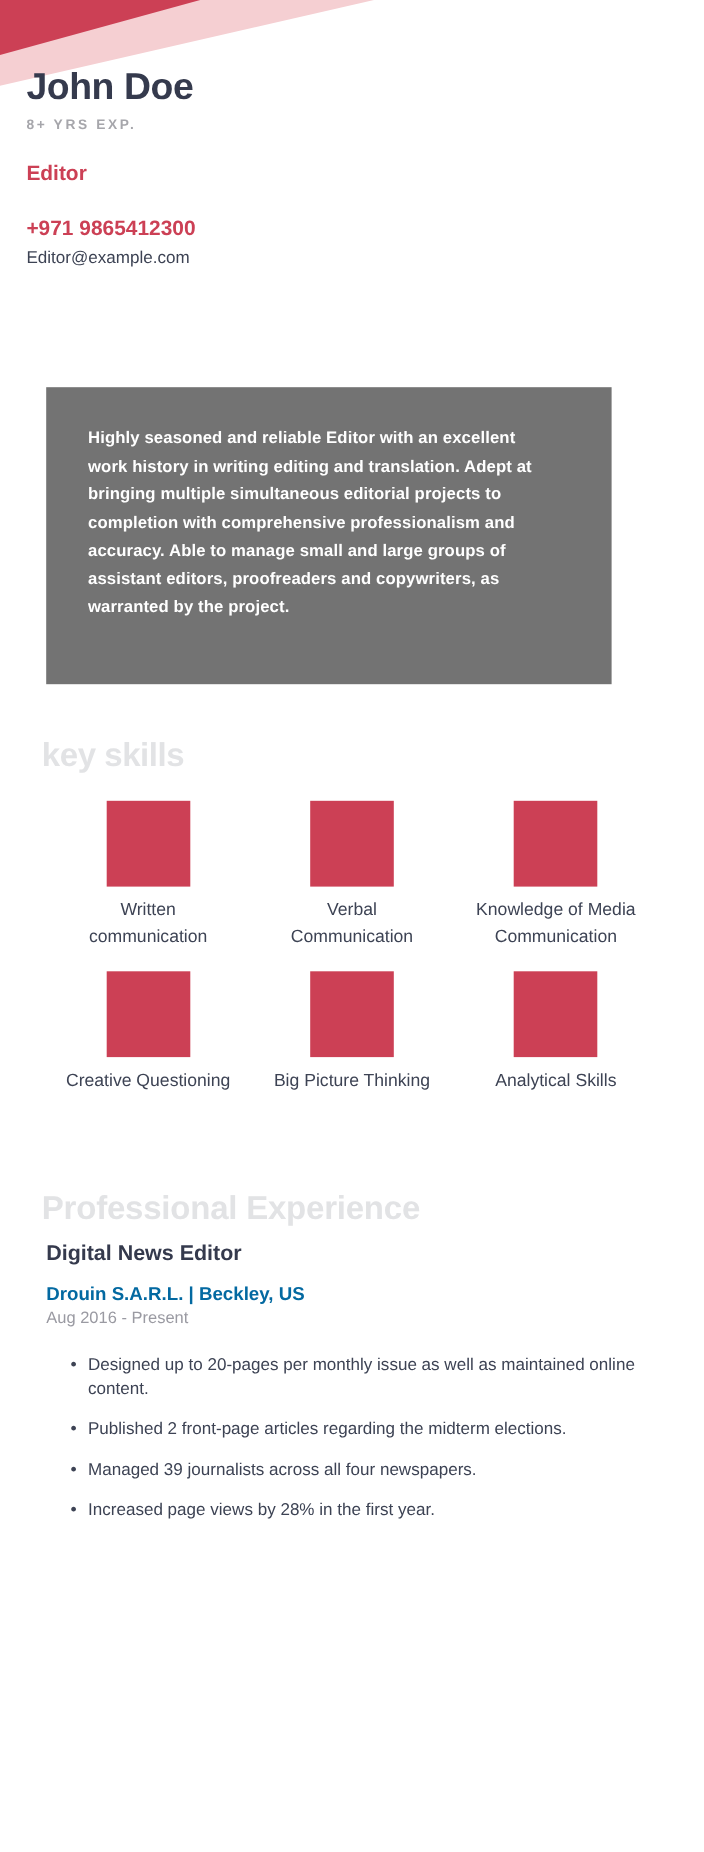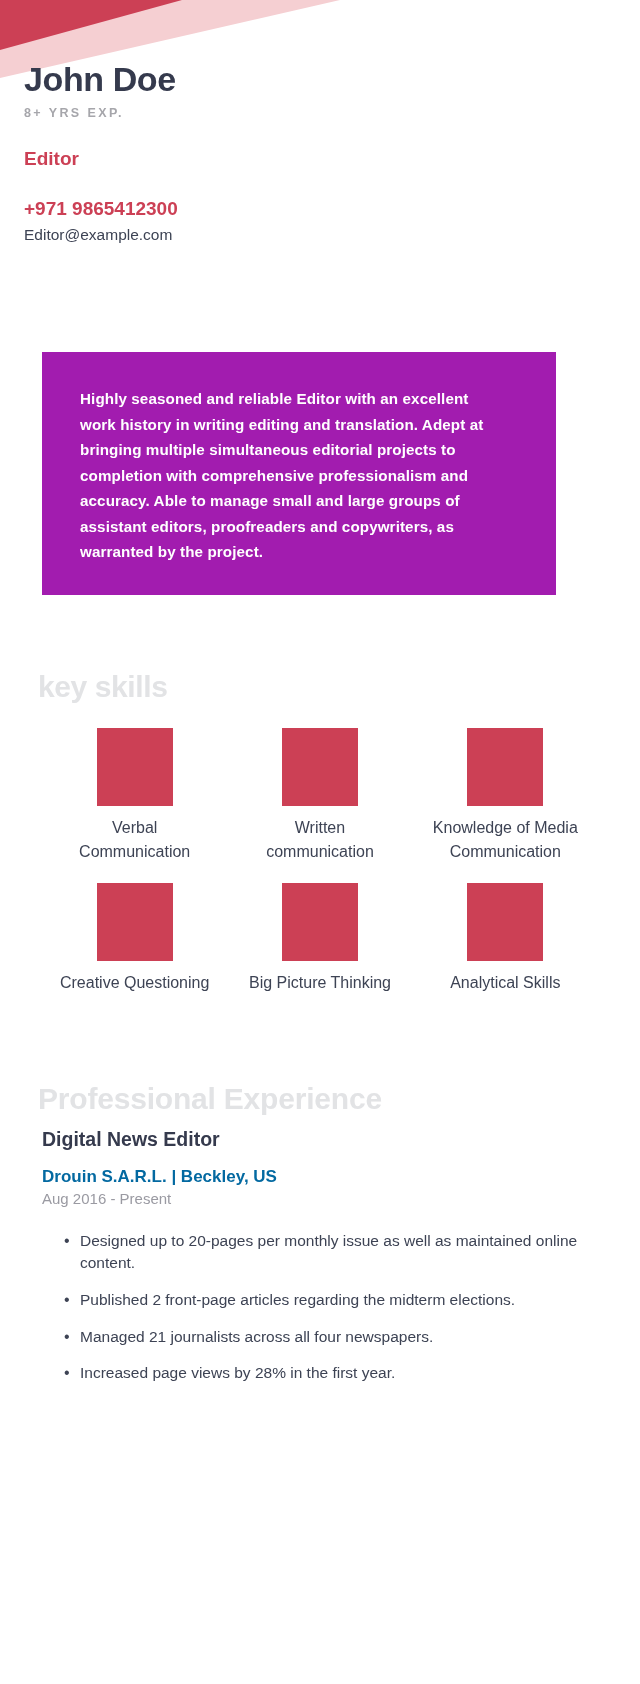--- a/index.html
+++ b/index.html
@@ -73,22 +73,22 @@
     font-size: 15.5px;
     color: #3d4354;
   }
 
   
   .summary-box {
     position: absolute;
     top: 352px;
     left: 42px;
     width: 514px;
-    height: 243px;
-    background: #a21caf;
+    height: 270px;
+    background: #737373;
     box-sizing: border-box;
     padding: 34px 64px 0 38px;
   }
   .summary-text {
     color: #ffffff;
     font-size: 15.2px;
     font-weight: bold;
     line-height: 1.68;
     letter-spacing: 0.1px;
   }
@@ -209,25 +209,25 @@
 
 <div class="summary-box">
   <div class="summary-text">Highly seasoned and reliable Editor with an excellent work history in writing editing and translation. Adept at bringing multiple simultaneous editorial projects to completion with comprehensive professionalism and accuracy. Able to manage small and large groups of assistant editors, proofreaders and copywriters, as warranted by the project.</div>
 </div>
 
 <div class="section-heading" id="key-skills-heading">key skills</div>
 
 <div class="skills-grid">
   <div class="skill-cell">
     <div class="skill-box"></div>
+    <div class="skill-label">Written communication</div>
+  </div>
+  <div class="skill-cell">
+    <div class="skill-box"></div>
     <div class="skill-label">Verbal Communication</div>
-  </div>
-  <div class="skill-cell">
-    <div class="skill-box"></div>
-    <div class="skill-label">Written communication</div>
   </div>
   <div class="skill-cell">
     <div class="skill-box"></div>
     <div class="skill-label">Knowledge of Media Communication</div>
   </div>
   <div class="skill-cell">
     <div class="skill-box"></div>
     <div class="skill-label">Creative Questioning</div>
   </div>
   <div class="skill-cell">
@@ -243,17 +243,17 @@
 <div class="section-heading" id="experience-heading">Professional Experience</div>
 
 <div class="experience">
   <div class="job-entry">
     <div class="job-role">Digital News Editor</div>
     <div class="job-company">Drouin S.A.R.L. | Beckley, US</div>
     <div class="job-dates">Aug 2016 - Present</div>
     <ul class="job-bullets">
       <li>Designed up to 20-pages per monthly issue as well as maintained online content.</li>
       <li>Published 2 front-page articles regarding the midterm elections.</li>
-      <li>Managed 21 journalists across all four newspapers.</li>
+      <li>Managed 39 journalists across all four newspapers.</li>
       <li>Increased page views by 28% in the first year.</li>
     </ul>
   </div>
 </div>
 
 </body></html>

